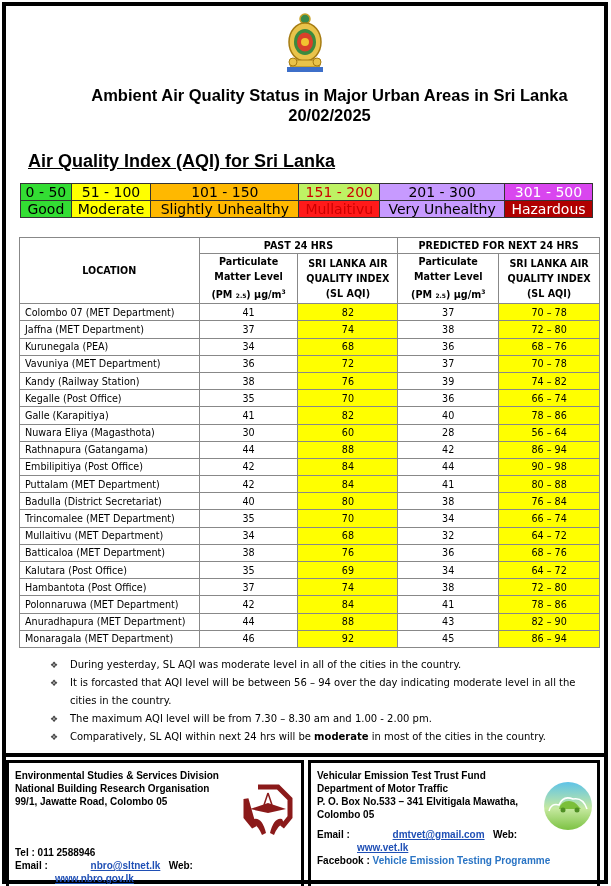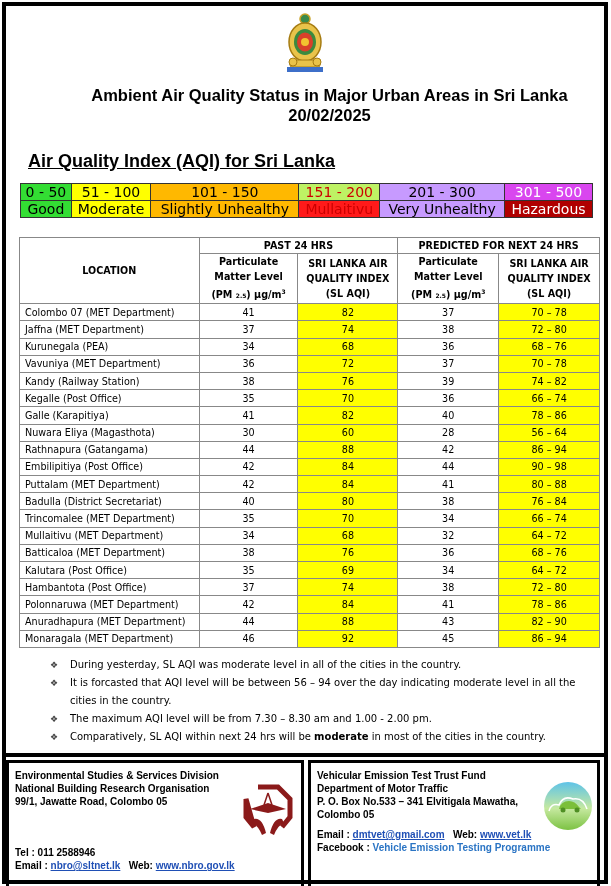--- a/index.html
+++ b/index.html
@@ -26,21 +26,21 @@
 
   .notes { position: absolute; left: 50px; top: 656px; width: 540px; font-family: "DejaVu Sans", sans-serif; font-size: 10px; line-height: 18px; }
   .note { display: flex; }
   .note .bullet { width: 20px; flex: none; color: #444; font-size: 9px; }
   .note .txt { flex: 1; }
 
   .footer { position: absolute; left: 2px; top: 753px; width: 606px; height: 131px; border-top: 4px solid #000; }
   .fbox { position: absolute; top: 3px; height: 161px; border: 3px solid #000; font-size: 10px; font-weight: bold; line-height: 13px; padding: 6px 6px; }
   .fbox.left { left: 4px; width: 298px; }
   .fbox.right { left: 306px; width: 292px; }
-  .fbox a { color: #1f4fb5; text-decoration: underline; }
+  .fbox a { color: #1f4fb5; text-decoration: underline; margin-left: 40px; }
   .fbox .fb { color: #2a74c4; }
   .gap { height: 19px; }
   .logo-nbro { position: absolute; left: 233px; top: 20px; width: 52px; height: 56px; }
   .logo-vet { position: absolute; left: 232px; top: 18px; width: 50px; height: 50px; }
 </style>
 </head>
 <body>
 
 <div class="page"></div>
 

